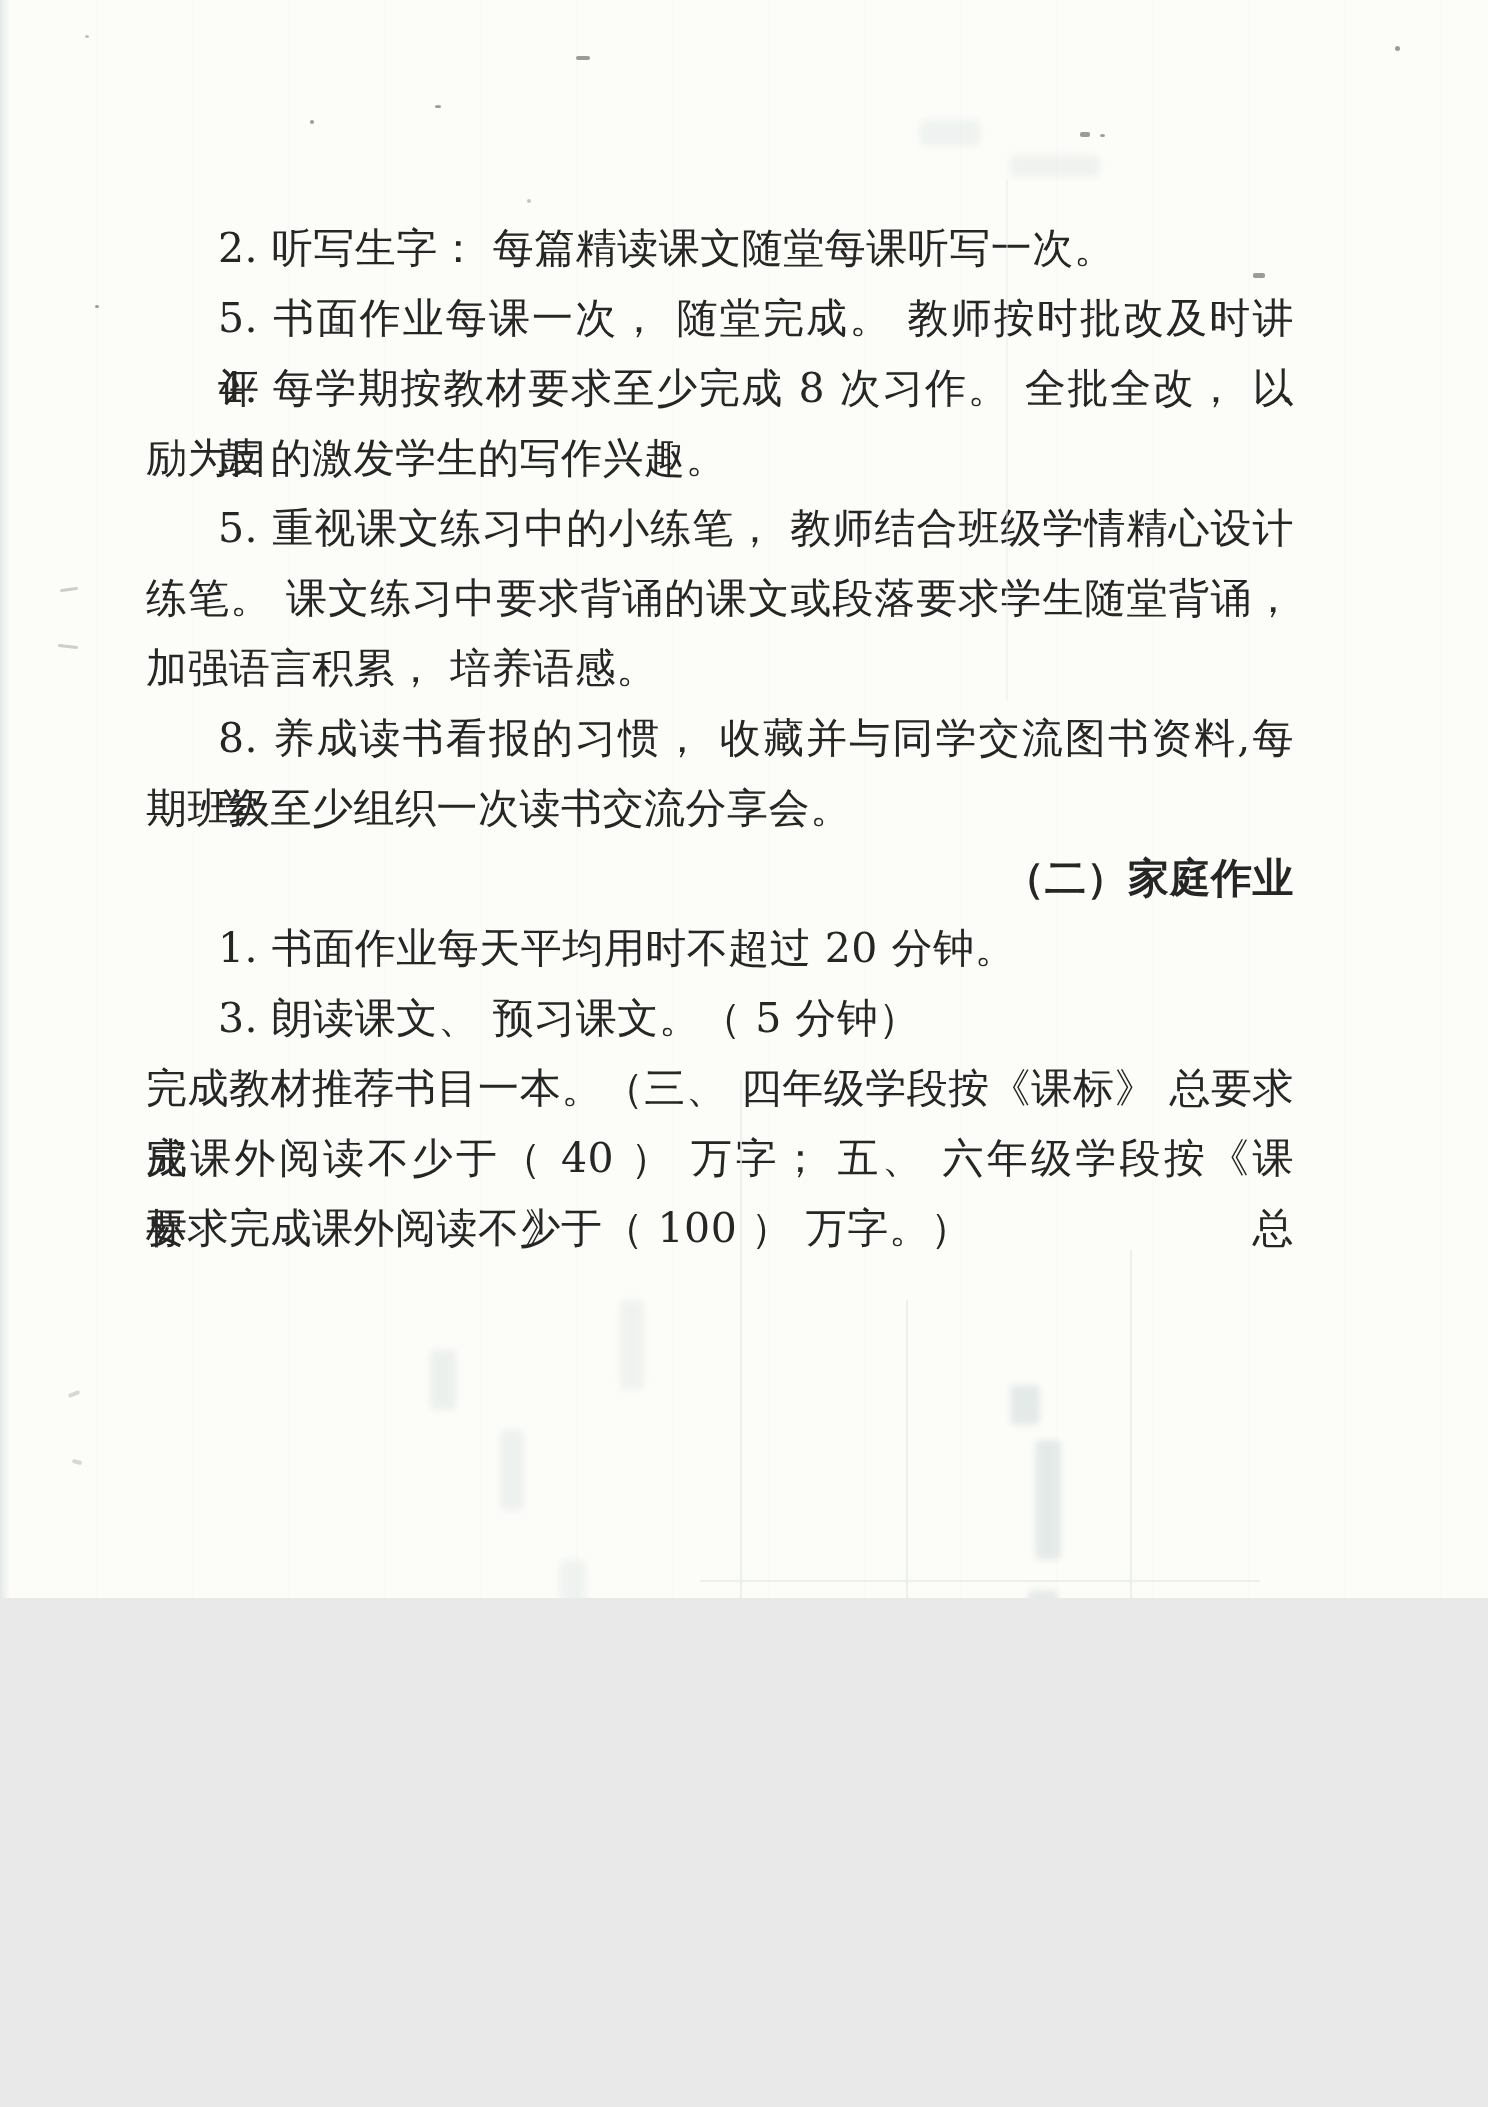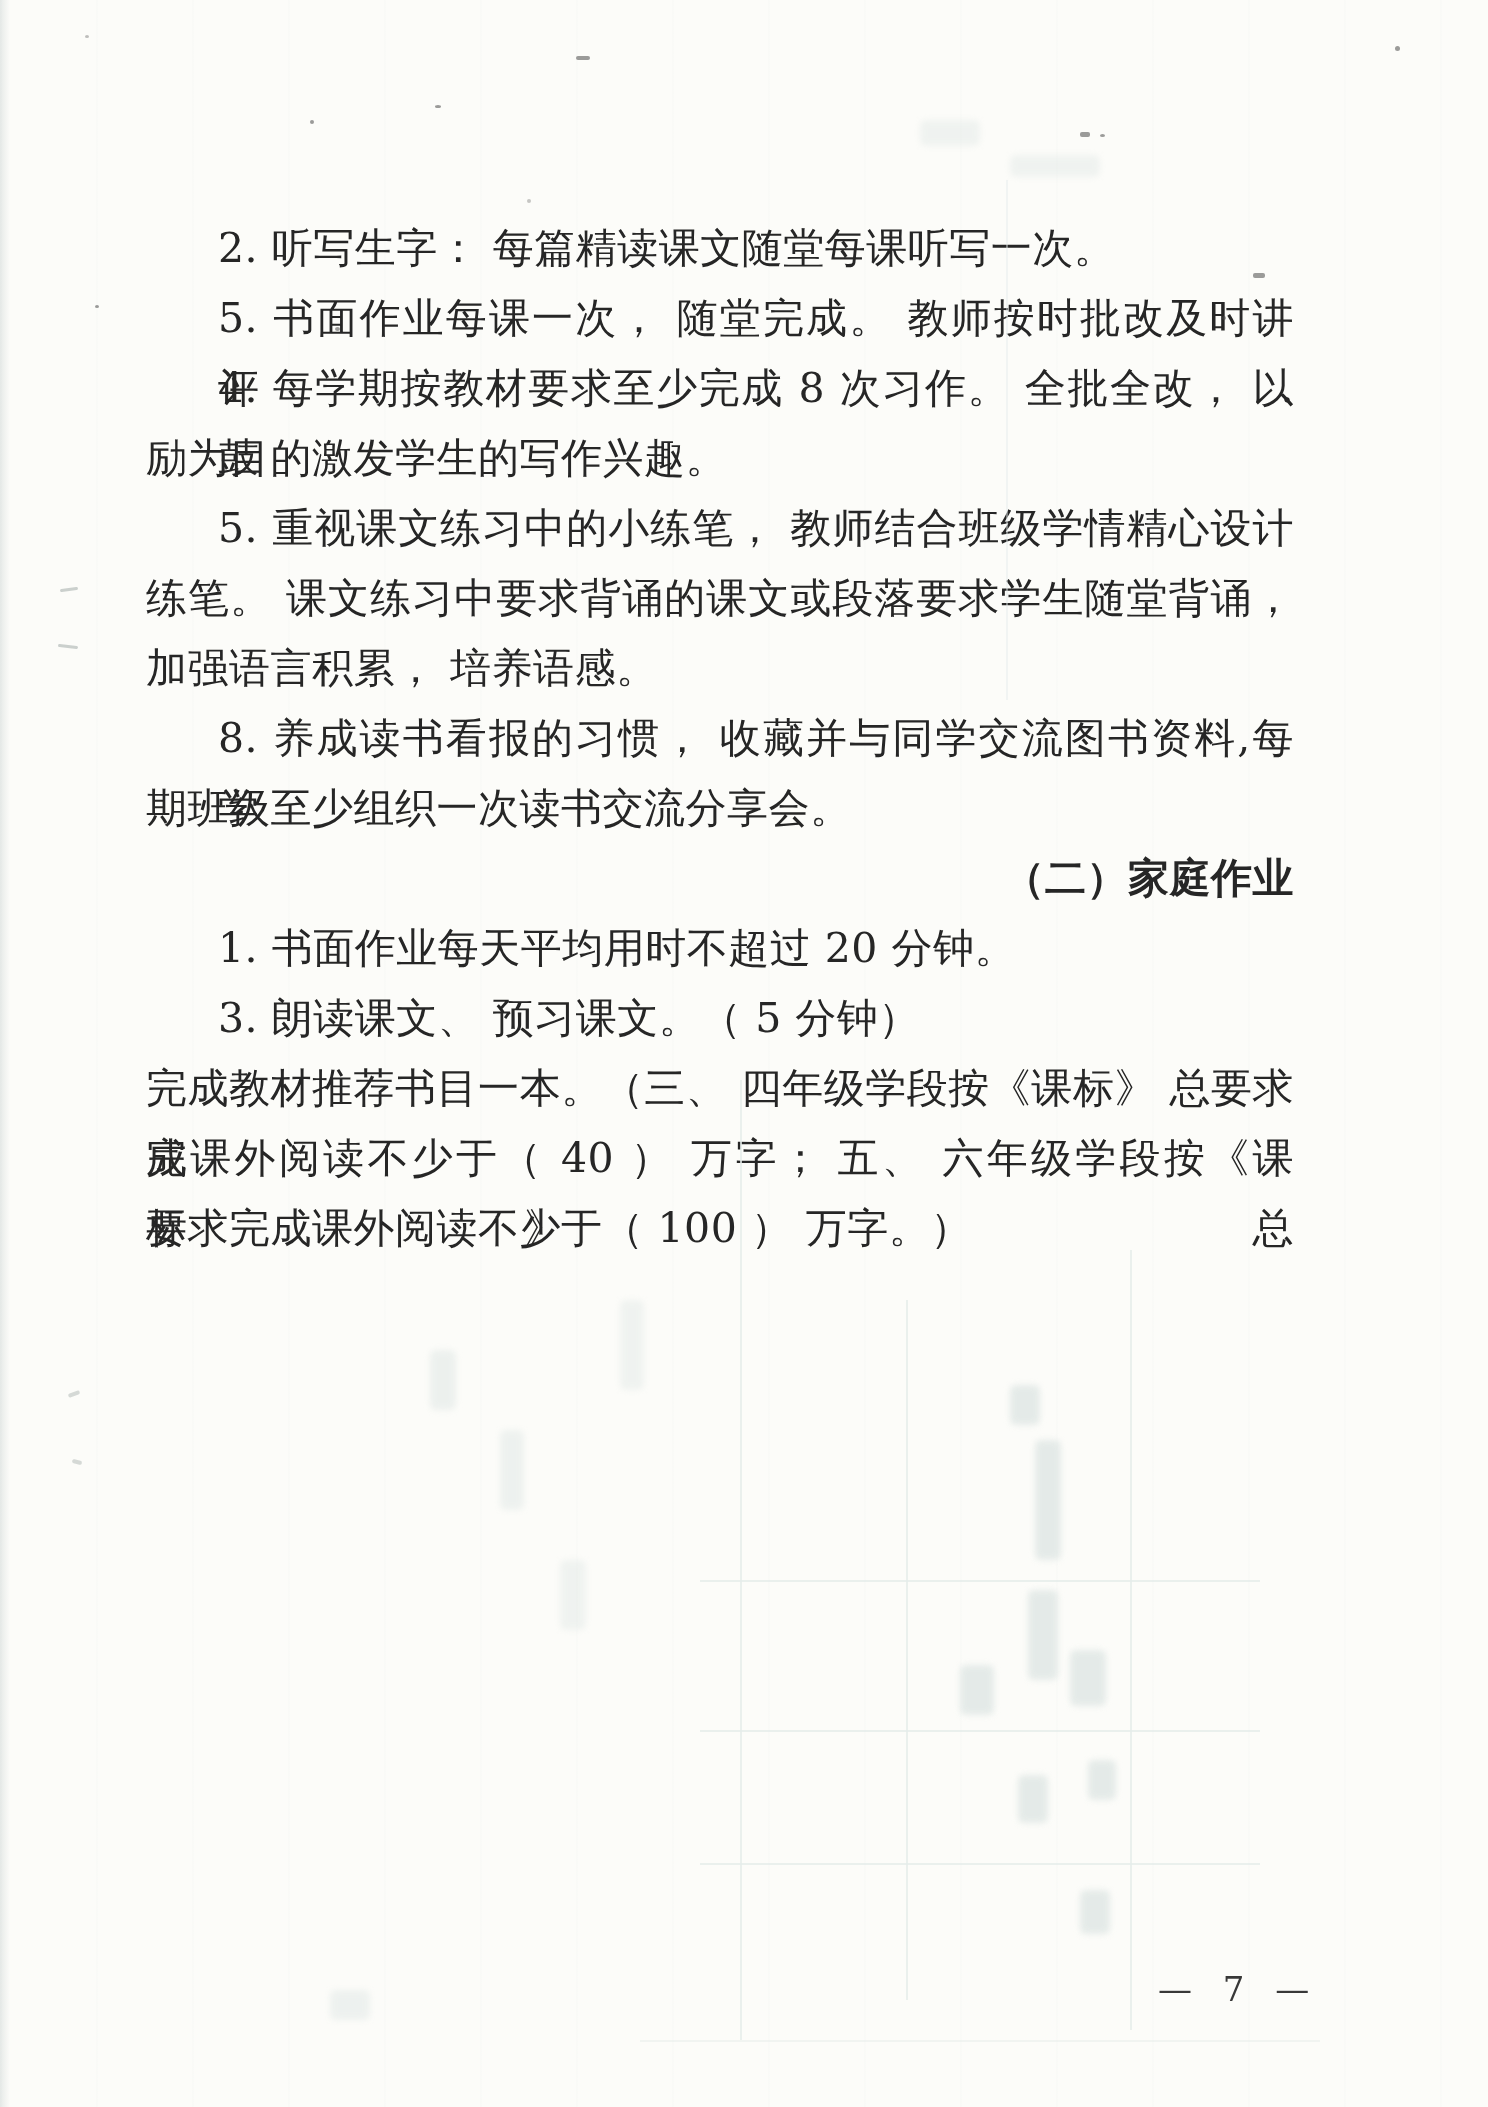--- a/index.html
+++ b/index.html
@@ -5,21 +5,21 @@
   :root{
     --paper:#fcfcf9;
     --ink:#262626;
     --bleed:#dde5e3;
     --gridline:#e5ecea;
     --speck:#4a4a4a;
   }
   html,body{margin:0;padding:0;background:#e9e9e9;}
   .page{
     position:relative;
-    width:1488px;height:2107px;
+    width:1488px;height:1598px;
     margin:0 auto;
     background:var(--paper);
     overflow:hidden;
     font-family:"DejaVu Serif","Liberation Serif",serif;
   }
   
   .page::before{
     content:"";
     position:absolute;inset:0;
     background:repeating-linear-gradient(

